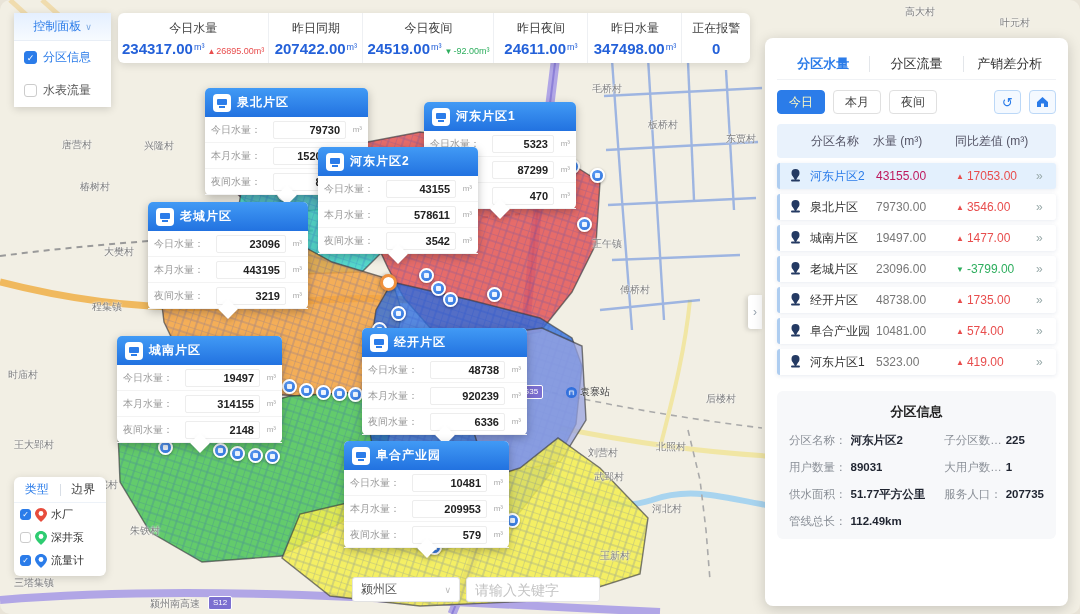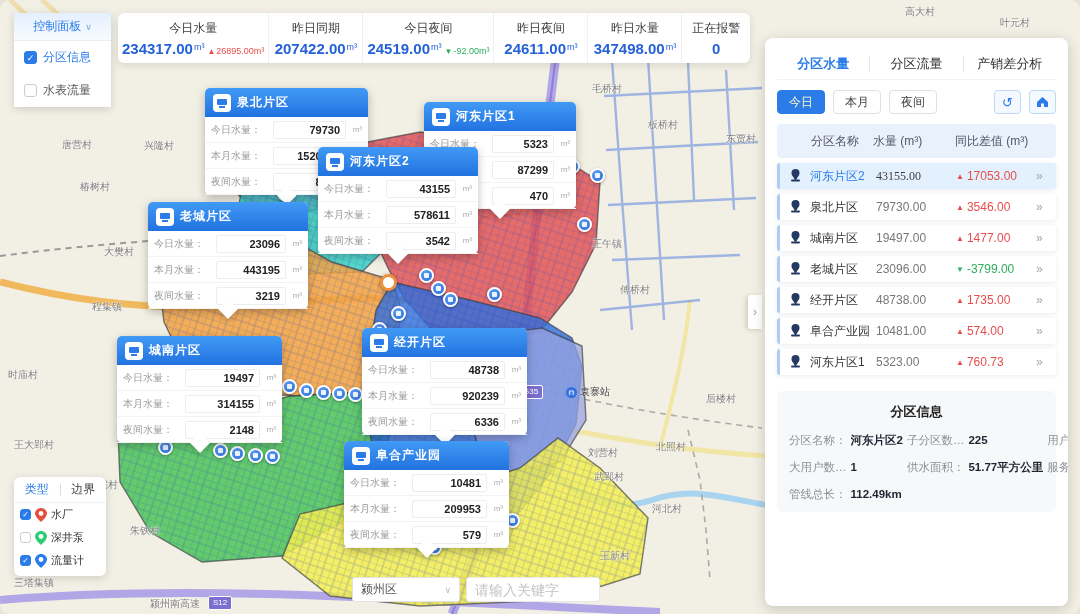--- a/index.html
+++ b/index.html
@@ -80,29 +80,29 @@
   #wtable-head { display:flex; align-items:center; height:34px; background:#e9f2fc; border-radius:4px; font-size:12px; color:#556; }
   .th-name { width:96px; padding-left:34px; }
   .th-val { width:82px; }
   .th-diff { flex:1; }
   .wrow { display:flex; align-items:center; height:26px; margin-top:5px; background:#fff; border-left:3px solid #aecdf0; border-radius:3px; box-shadow:0 1px 4px rgba(30,60,120,.10); font-size:12px; cursor:pointer; }
   .wrow.selected { background:#e3f0fd; }
   .wrow-ic { width:30px; text-align:center; flex:none; }
   .wrow-name { width:66px; color:#333; flex:none; }
   .wrow.selected .wrow-name { color:#2b7ce9; }
   .wrow-val { width:80px; color:#777; flex:none; }
-  .wrow.selected .wrow-val { color:#404040;font-family:Liberation Serif, serif; }
+  .wrow.selected .wrow-val { color:#be185d; }
   .wrow-diff { flex:1; display:flex; align-items:center; gap:3px; }
   .wrow-chev { width:20px; color:#9aa; font-size:12px; flex:none; }
   .diff-up { color:#e84d4d; } .diff-down { color:#2eae5e; }
   .tri { font-size:8px; }
 
   #info-box { margin-top:16px; background:#f7f8fa; border-radius:6px; padding:12px 12px 10px; }
   #info-title { text-align:center; font-size:13px; font-weight:bold; color:#222; margin-bottom:12px; }
-  #info-grid { display:grid; grid-template-columns:1fr 1fr 1fr; row-gap:12px; column-gap:4px; }
+  #info-grid { display:grid; grid-template-columns:1fr; row-gap:12px; column-gap:4px; }
   .info-field { display:flex; align-items:baseline; font-size:11.5px; white-space:nowrap; }
   .if-label { color:#8a8f97; flex:none; }
   .if-value { color:#1f2430; font-weight:bold; margin-left:4px; overflow:hidden; text-overflow:ellipsis; }
   .span2 { grid-column:1 / span 2; }
 </style>
 </head>
 <body>
 
 <div id="app">
 
@@ -652,21 +652,21 @@
     <div class="wrow">
       <span class="wrow-ic"><svg width="13" height="14">
             <circle cx="6.5" cy="5" r="4" fill="#243a63"></circle>
             <path d="M6.5 13 L3.4 7.5 H9.6 Z" fill="#243a63"></path>
             <rect x="2" y="11.5" width="9" height="2" rx="1" fill="#243a63"></rect>
           </svg></span>
       <span class="wrow-name">河东片区1</span>
       <span class="wrow-val">5323.00</span>
       <span class="wrow-diff diff-up">
           <span class="tri">▲</span>
-          <span>760.73</span>
+          <span>419.00</span>
         </span>
       <span class="wrow-chev">»</span>
     </div>
 
     <div id="info-box">
       <div id="info-title">分区信息</div>
       <div id="info-grid">
         <div class="info-field">
             <span class="if-label">分区名称：</span>
             <span class="if-value">河东片区2</span>

